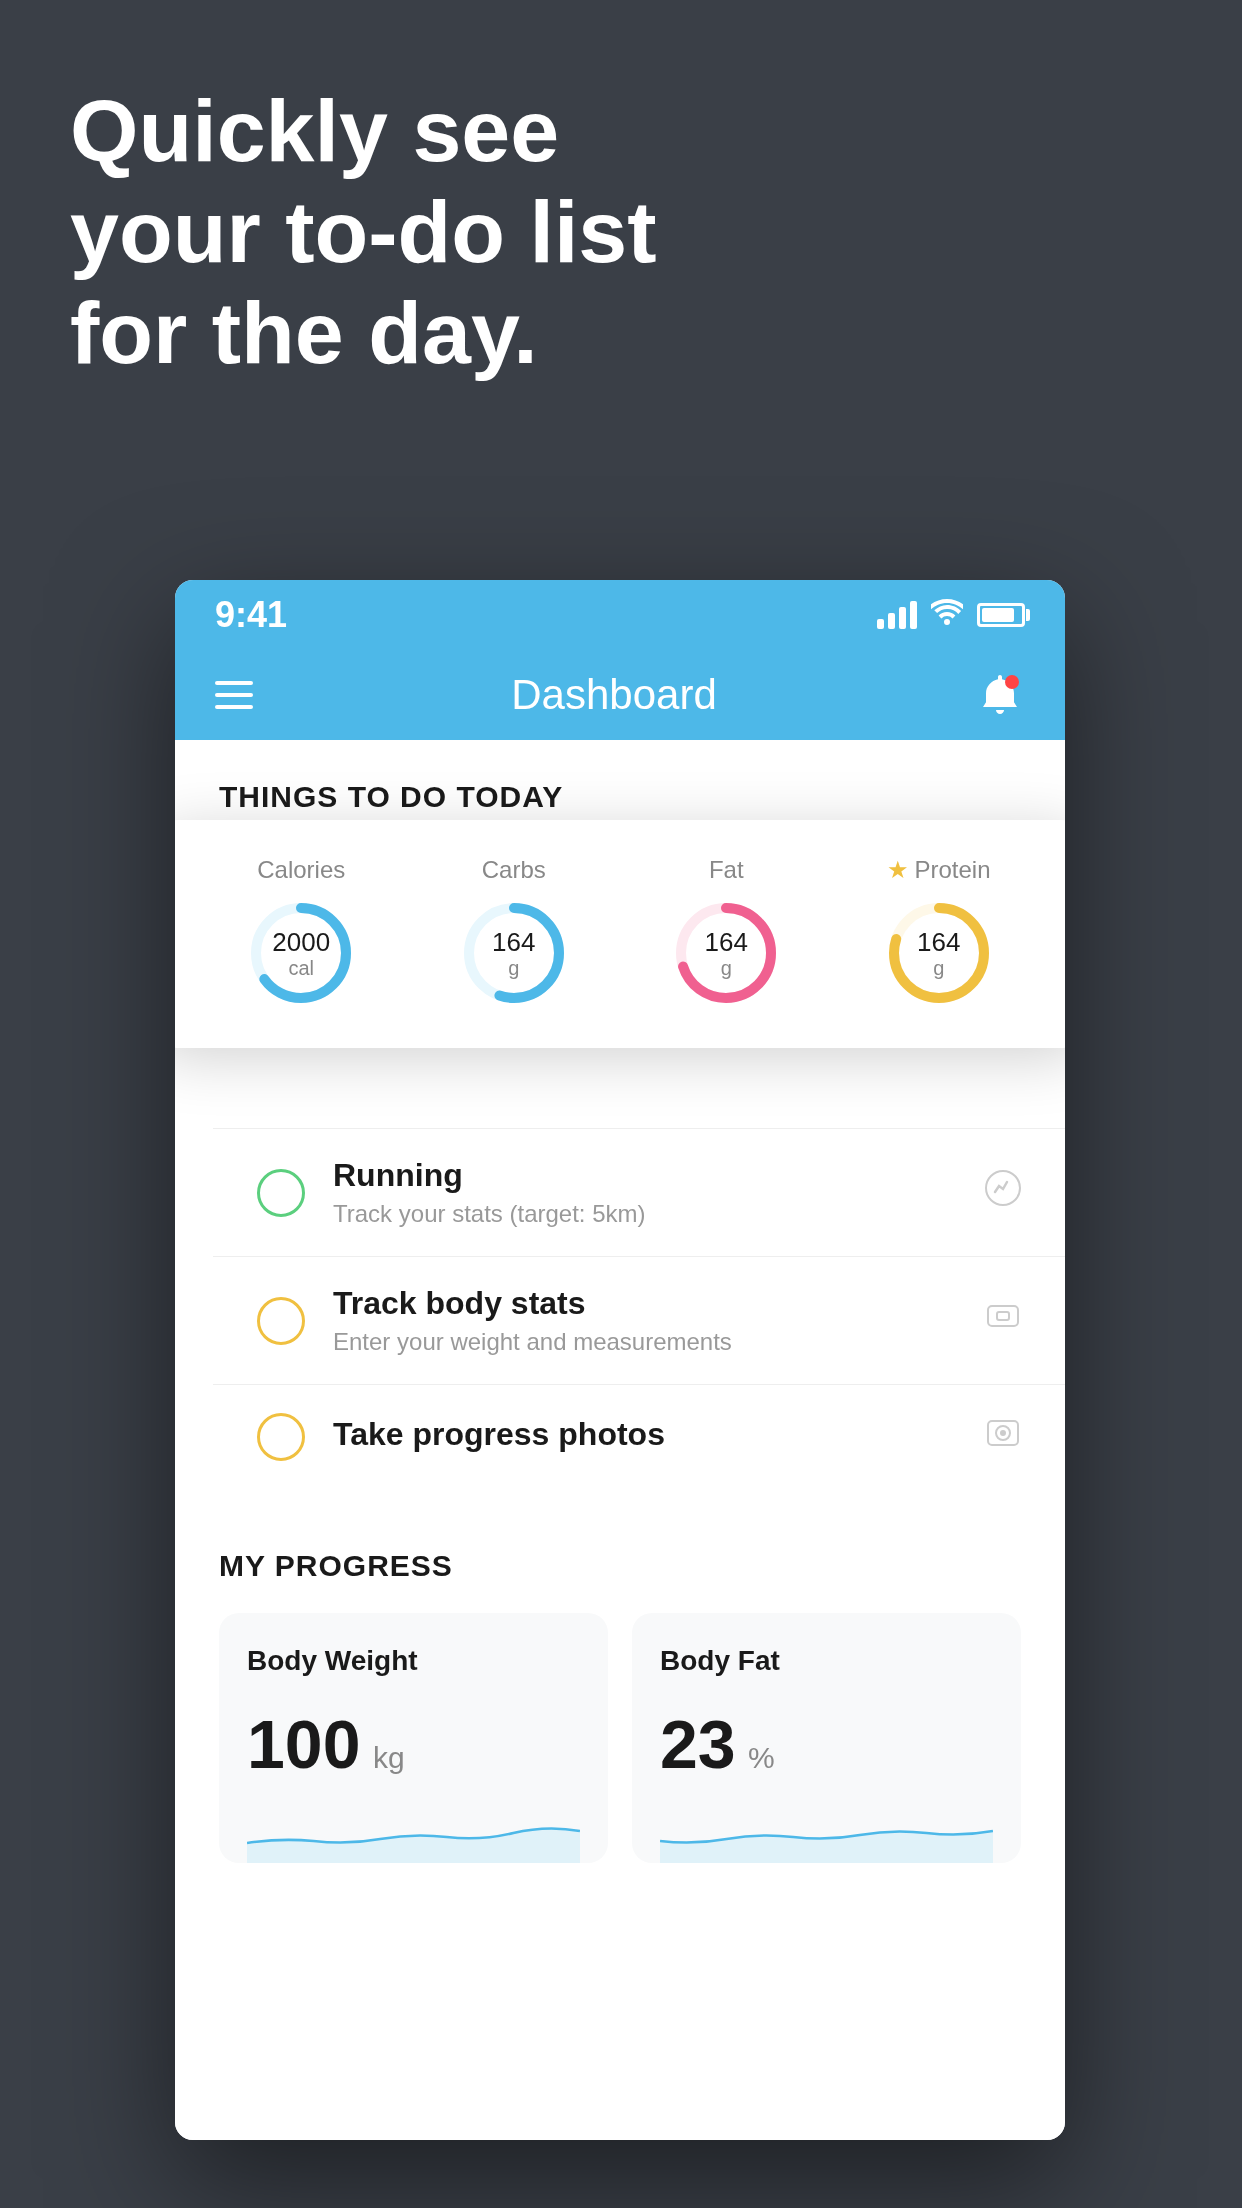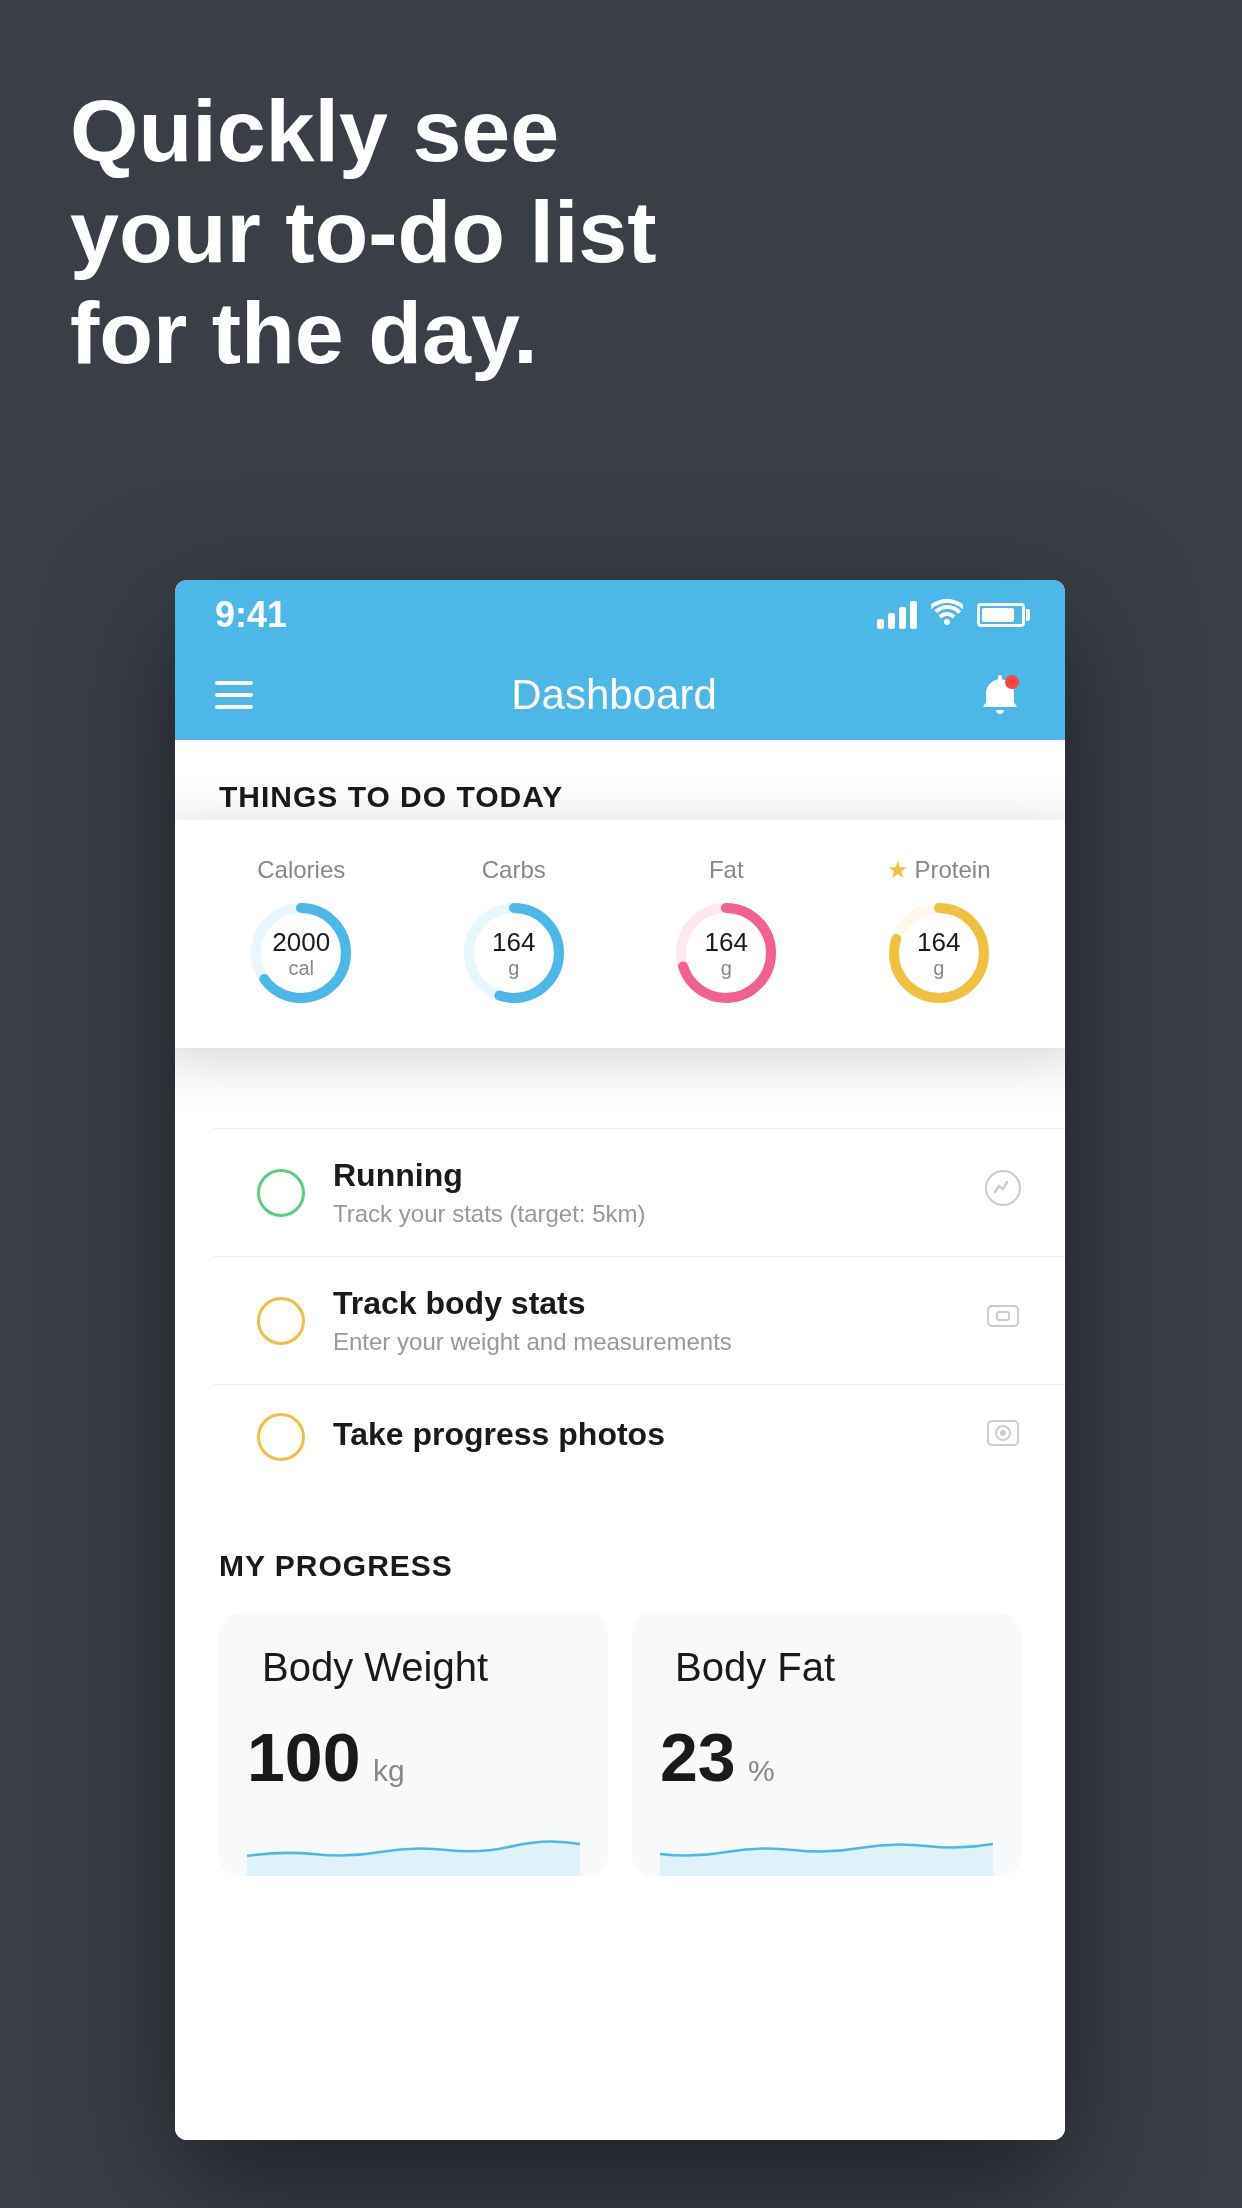--- a/index.html
+++ b/index.html
@@ -26,21 +26,21 @@
     }
 
     
     .phone {
       position: absolute;
       top: 580px;
       left: 175px;
       width: 890px;
       height: 1560px;
       background: #f0f0f5;
-      border-radius: 12px;
+      border-radius: 18px;
       overflow: hidden;
       box-shadow: 0 40px 120px rgba(0,0,0,0.5);
       z-index: 2;
     }
 
     
     .status-bar {
       background: #4db8e8;
       height: 70px;
       display: flex;
@@ -295,25 +295,24 @@
       gap: 24px;
     }
     .progress-card {
       flex: 1;
       background: #f8f9fa;
       border-radius: 20px;
       padding: 32px 28px 0;
       overflow: hidden;
     }
     .progress-card-title {
-      font-size: 40px;
-      font-weight: 400;
+      font-size: 28px;
+      font-weight: 700;
       color: #1a1a1a;
       margin-bottom: 28px;
-      margin-left: 15px;
     }
     .progress-value {
       margin-bottom: 20px;
     }
     .progress-number {
       font-size: 68px;
       font-weight: 700;
       color: #1a1a1a;
     }
     .progress-unit {

